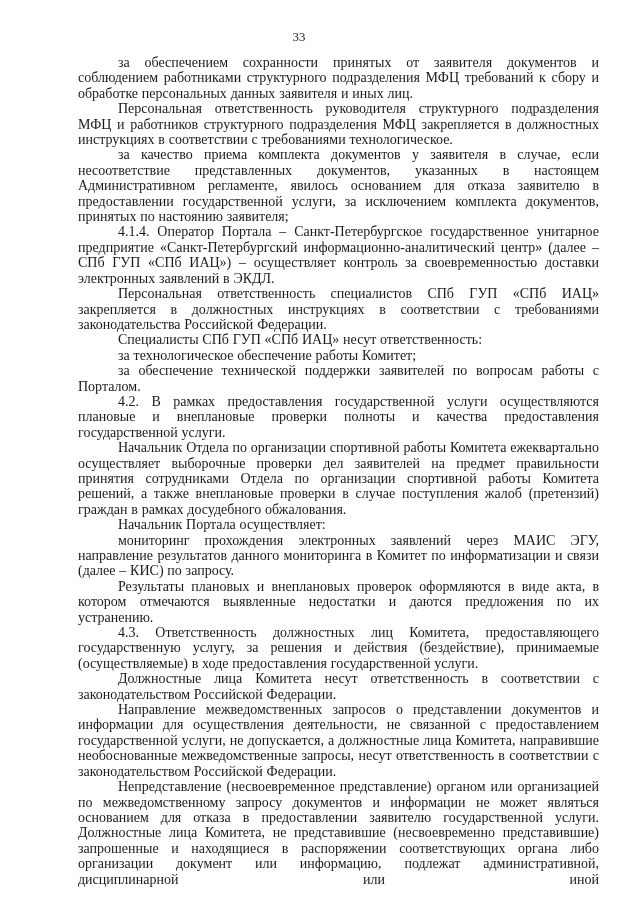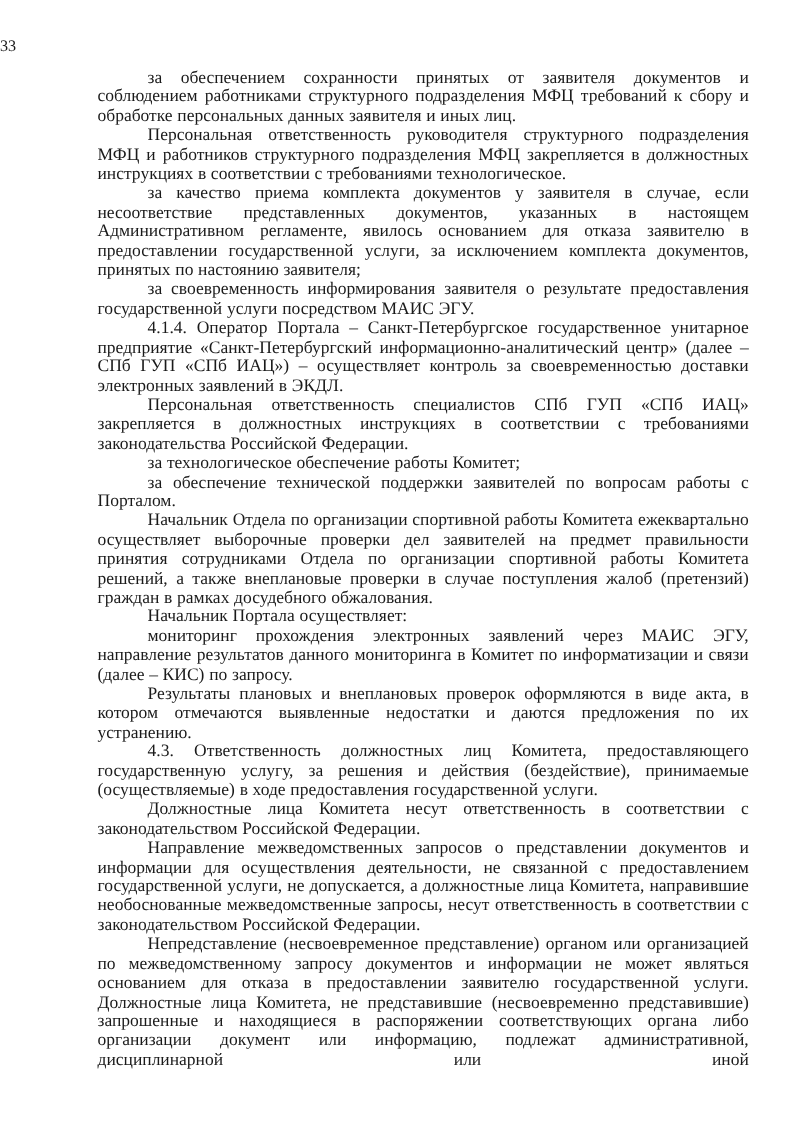--- a/index.html
+++ b/index.html
@@ -14,20 +14,21 @@
     background: #ffffff;
     overflow: hidden;
     font-family: "Liberation Serif", "DejaVu Serif", serif;
     color: #1a1a1a;
   }
   .page-number {
     position: absolute;
     top: 30px;
     left: 0;
     right: 42px;
+    text-align: center;
     font-size: 12.9px;
     line-height: 15px;
   }
   .document-body {
     position: absolute;
     top: 55px;
     left: 78px;
     width: 521px;
     font-size: 14px;
     line-height: 15.4px;
@@ -45,25 +46,26 @@
 </style>
 </head>
 <body>
 
 <div class="page">
   <div class="page-number">33</div>
   <div class="document-body">
       <p class="para">за обеспечением сохранности принятых от заявителя документов и соблюдением работниками структурного подразделения МФЦ требований к сбору и обработке персональных данных заявителя и иных лиц.</p>
       <p class="para">Персональная ответственность руководителя структурного подразделения МФЦ и работников структурного подразделения МФЦ закрепляется в должностных инструкциях в соответствии с требованиями технологическое.</p>
       <p class="para">за качество приема комплекта документов у заявителя в случае, если несоответствие представленных документов, указанных в настоящем Административном регламенте, явилось основанием для отказа заявителю в предоставлении государственной услуги, за исключением комплекта документов, принятых по настоянию заявителя;</p>
-      <p class="para">за своевременность информирования заявителя о результате предоставления государственной услуги посредством МАИС ЭГУ.</p>
       <p class="para">4.1.4. Оператор Портала – Санкт-Петербургское государственное унитарное предприятие «Санкт-Петербургский информационно-аналитический центр» (далее – СПб ГУП «СПб ИАЦ») – осуществляет контроль за своевременностью доставки электронных заявлений в ЭКДЛ.</p>
       <p class="para">Персональная ответственность специалистов СПб ГУП «СПб ИАЦ» закрепляется в должностных инструкциях в соответствии с требованиями законодательства Российской Федерации.</p>
+      <p class="para">Специалисты СПб ГУП «СПб ИАЦ» несут ответственность:</p>
       <p class="para">за технологическое обеспечение работы Комитет;</p>
       <p class="para">за обеспечение технической поддержки заявителей по вопросам работы с Порталом.</p>
+      <p class="para">4.2. В рамках предоставления государственной услуги осуществляются плановые и внеплановые проверки полноты и качества предоставления государственной услуги.</p>
       <p class="para">Начальник Отдела по организации спортивной работы Комитета ежеквартально осуществляет выборочные проверки дел заявителей на предмет правильности принятия сотрудниками Отдела по организации спортивной работы Комитета решений, а также внеплановые проверки в случае поступления жалоб (претензий) граждан в рамках досудебного обжалования.</p>
       <p class="para">Начальник Портала осуществляет:</p>
       <p class="para">мониторинг прохождения электронных заявлений через МАИС ЭГУ, направление результатов данного мониторинга в Комитет по информатизации и связи (далее – КИС) по запросу.</p>
       <p class="para">Результаты плановых и внеплановых проверок оформляются в виде акта, в котором отмечаются выявленные недостатки и даются предложения по их устранению.</p>
       <p class="para">4.3. Ответственность должностных лиц Комитета, предоставляющего государственную услугу, за решения и действия (бездействие), принимаемые (осуществляемые) в ходе предоставления государственной услуги.</p>
       <p class="para">Должностные лица Комитета несут ответственность в соответствии с законодательством Российской Федерации.</p>
       <p class="para">Направление межведомственных запросов о представлении документов и информации для осуществления деятельности, не связанной с предоставлением государственной услуги, не допускается, а должностные лица Комитета, направившие необоснованные межведомственные запросы, несут ответственность в соответствии с законодательством Российской Федерации.</p>
       <p class="para cont">Непредставление (несвоевременное представление) органом или организацией по межведомственному запросу документов и информации не может являться основанием для отказа в предоставлении заявителю государственной услуги. Должностные лица Комитета, не представившие (несвоевременно представившие) запрошенные и находящиеся в распоряжении соответствующих органа либо организации документ или информацию, подлежат административной, дисциплинарной или иной</p>
     </div>
 </div>

